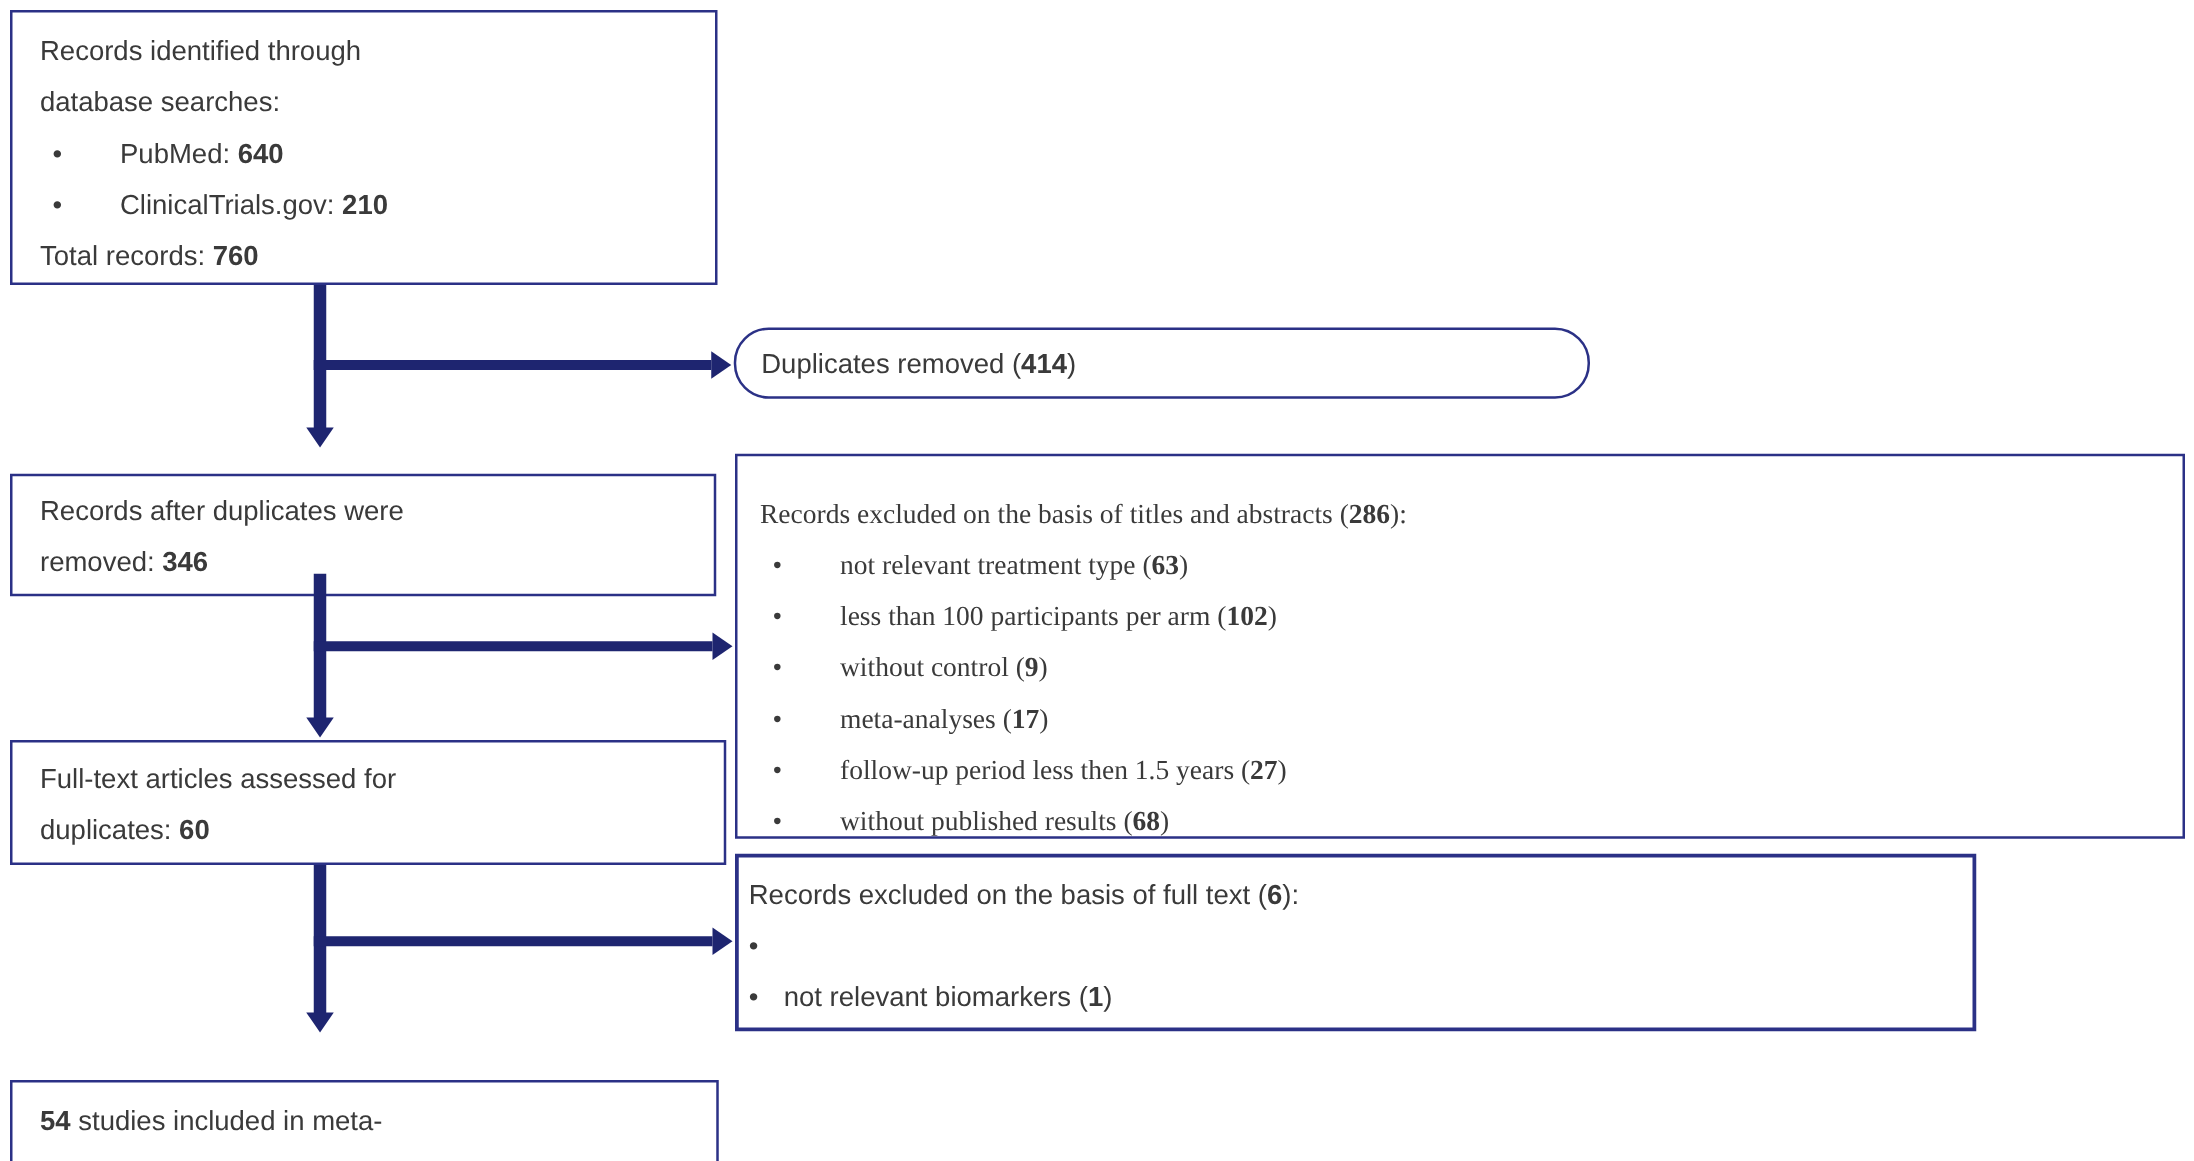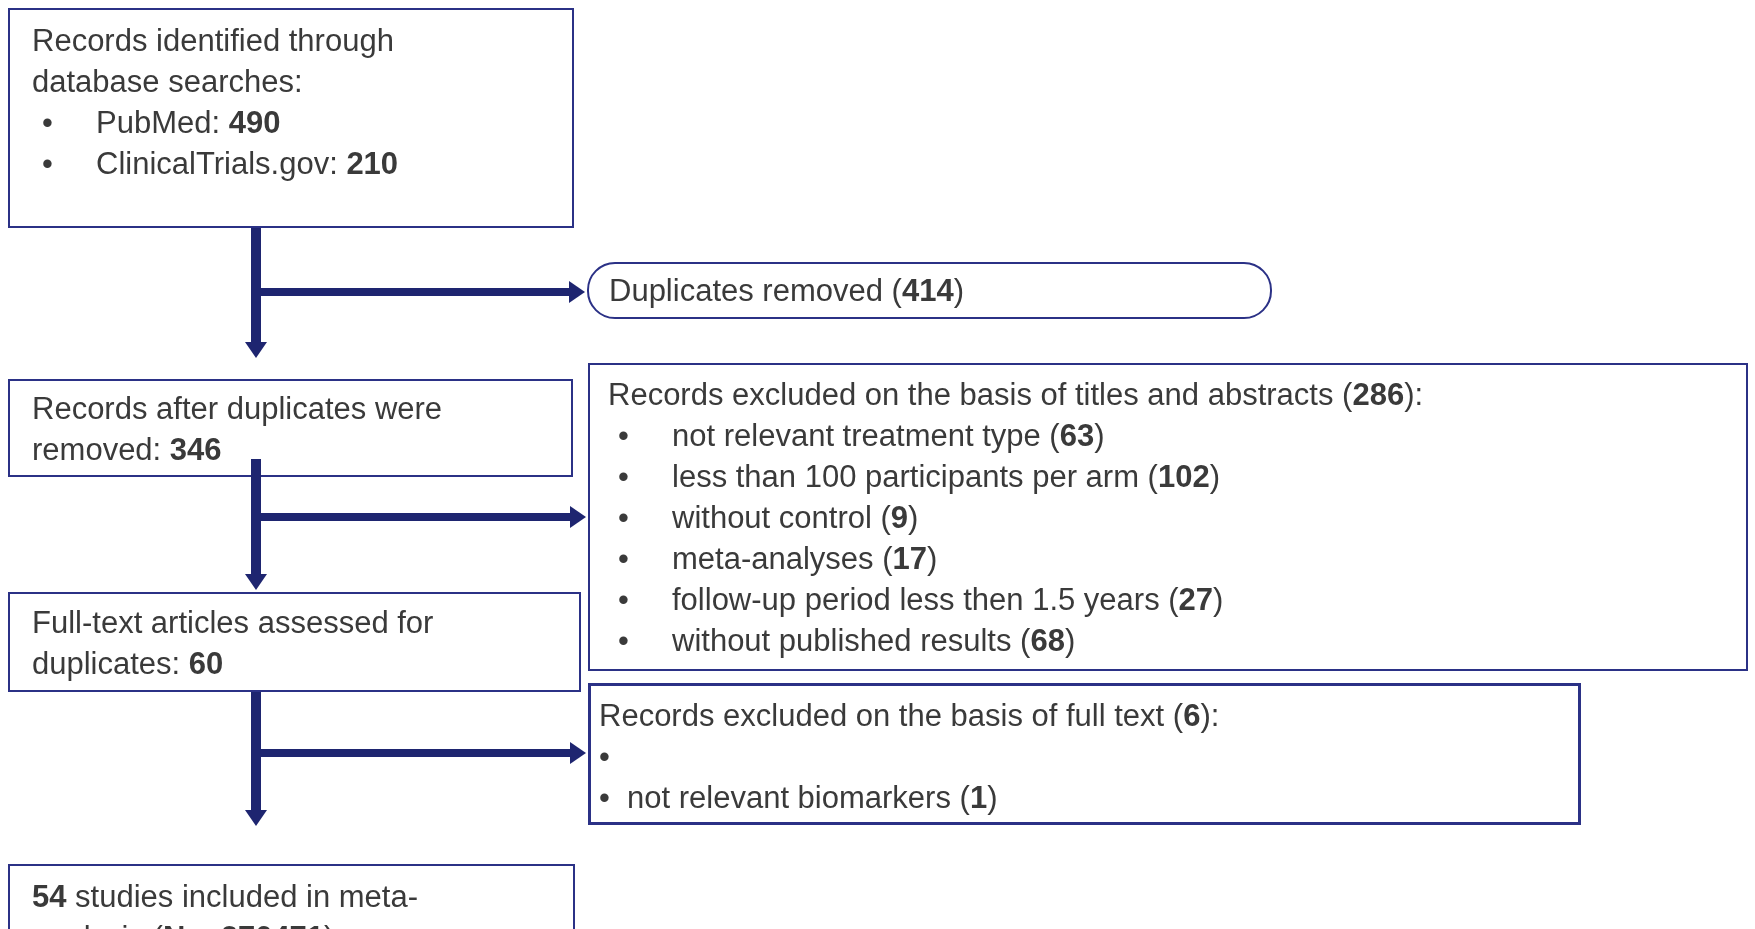--- a/index.html
+++ b/index.html
@@ -18,36 +18,36 @@
     position:relative;
     width:1755px;
     height:929px;
     background:var(--bg);
     overflow:hidden;
   }
   .box{
     position:absolute;
     border:2px solid var(--border);
     background:var(--bg);
-    font-size:31px;
+    font-size:22px;
     line-height:41px;
     color:var(--text);
   }
   .line{display:flex;align-items:baseline;}
   .txt{white-space:pre-wrap;}
   .b{font-weight:bold;}
   .bullet{color:var(--text);}
   .bullet-wide .bullet{flex:0 0 64px;padding-left:10px;}
   .bullet-narrow .bullet{flex:0 0 28px;}
 
   
   .box-identification{left:8px;top:8px;width:566px;height:220px;padding:10px 14px 0 22px;}
   .box-duplicates{left:587px;top:262px;width:685px;height:57px;padding:6px 10px 0 20px;border-radius:28px;}
   .box-after-duplicates{left:8px;top:379px;width:565px;height:98px;padding:7px 14px 0 22px;}
-  .box-excluded-titles{left:588px;top:363px;width:1160px;height:308px;padding:9px 10px 0 18px;}
+  .box-excluded-titles{left:588px;top:363px;width:1160px;height:308px;padding:25px 10px 0 18px;font-family:Liberation Serif, serif;}
   .box-fulltext{left:8px;top:592px;width:573px;height:100px;padding:8px 14px 0 22px;}
   .box-excluded-fulltext{left:588px;top:683px;width:993px;height:142px;padding:9px 10px 0 8px;border-width:3px;}
   .box-included{left:8px;top:826px;width:567px;height:97px;padding:10px 14px 0 22px;margin-top:38px;}
 
   
   .shaft{position:absolute;background:var(--arrow);}
   .head-down{
     position:absolute;width:0;height:0;
     border-left:11px solid transparent;
     border-right:11px solid transparent;
@@ -79,25 +79,28 @@
 
   <div class="box box-identification bullet-wide">
       <div class="line">
         <span class="txt"><span>Records identified through</span></span>
       </div>
       <div class="line">
         <span class="txt"><span>database searches:</span></span>
       </div>
       <div class="line">
         <span class="bullet">•</span>
-        <span class="txt"><span>PubMed: </span><span class="b">490</span></span>
+        <span class="txt"><span>PubMed: </span><span class="b">640</span></span>
       </div>
       <div class="line">
         <span class="bullet">•</span>
         <span class="txt"><span>ClinicalTrials.gov: </span><span class="b">210</span></span>
+      </div>
+      <div class="line">
+        <span class="txt"><span>Total records: </span><span class="b">760</span></span>
       </div>
     </div>
 
   <div class="box box-duplicates">
       <div class="line">
         <span class="txt"><span>Duplicates removed (</span><span class="b">414</span><span>)</span></span>
       </div>
     </div>
 
   <div class="box box-after-duplicates">

